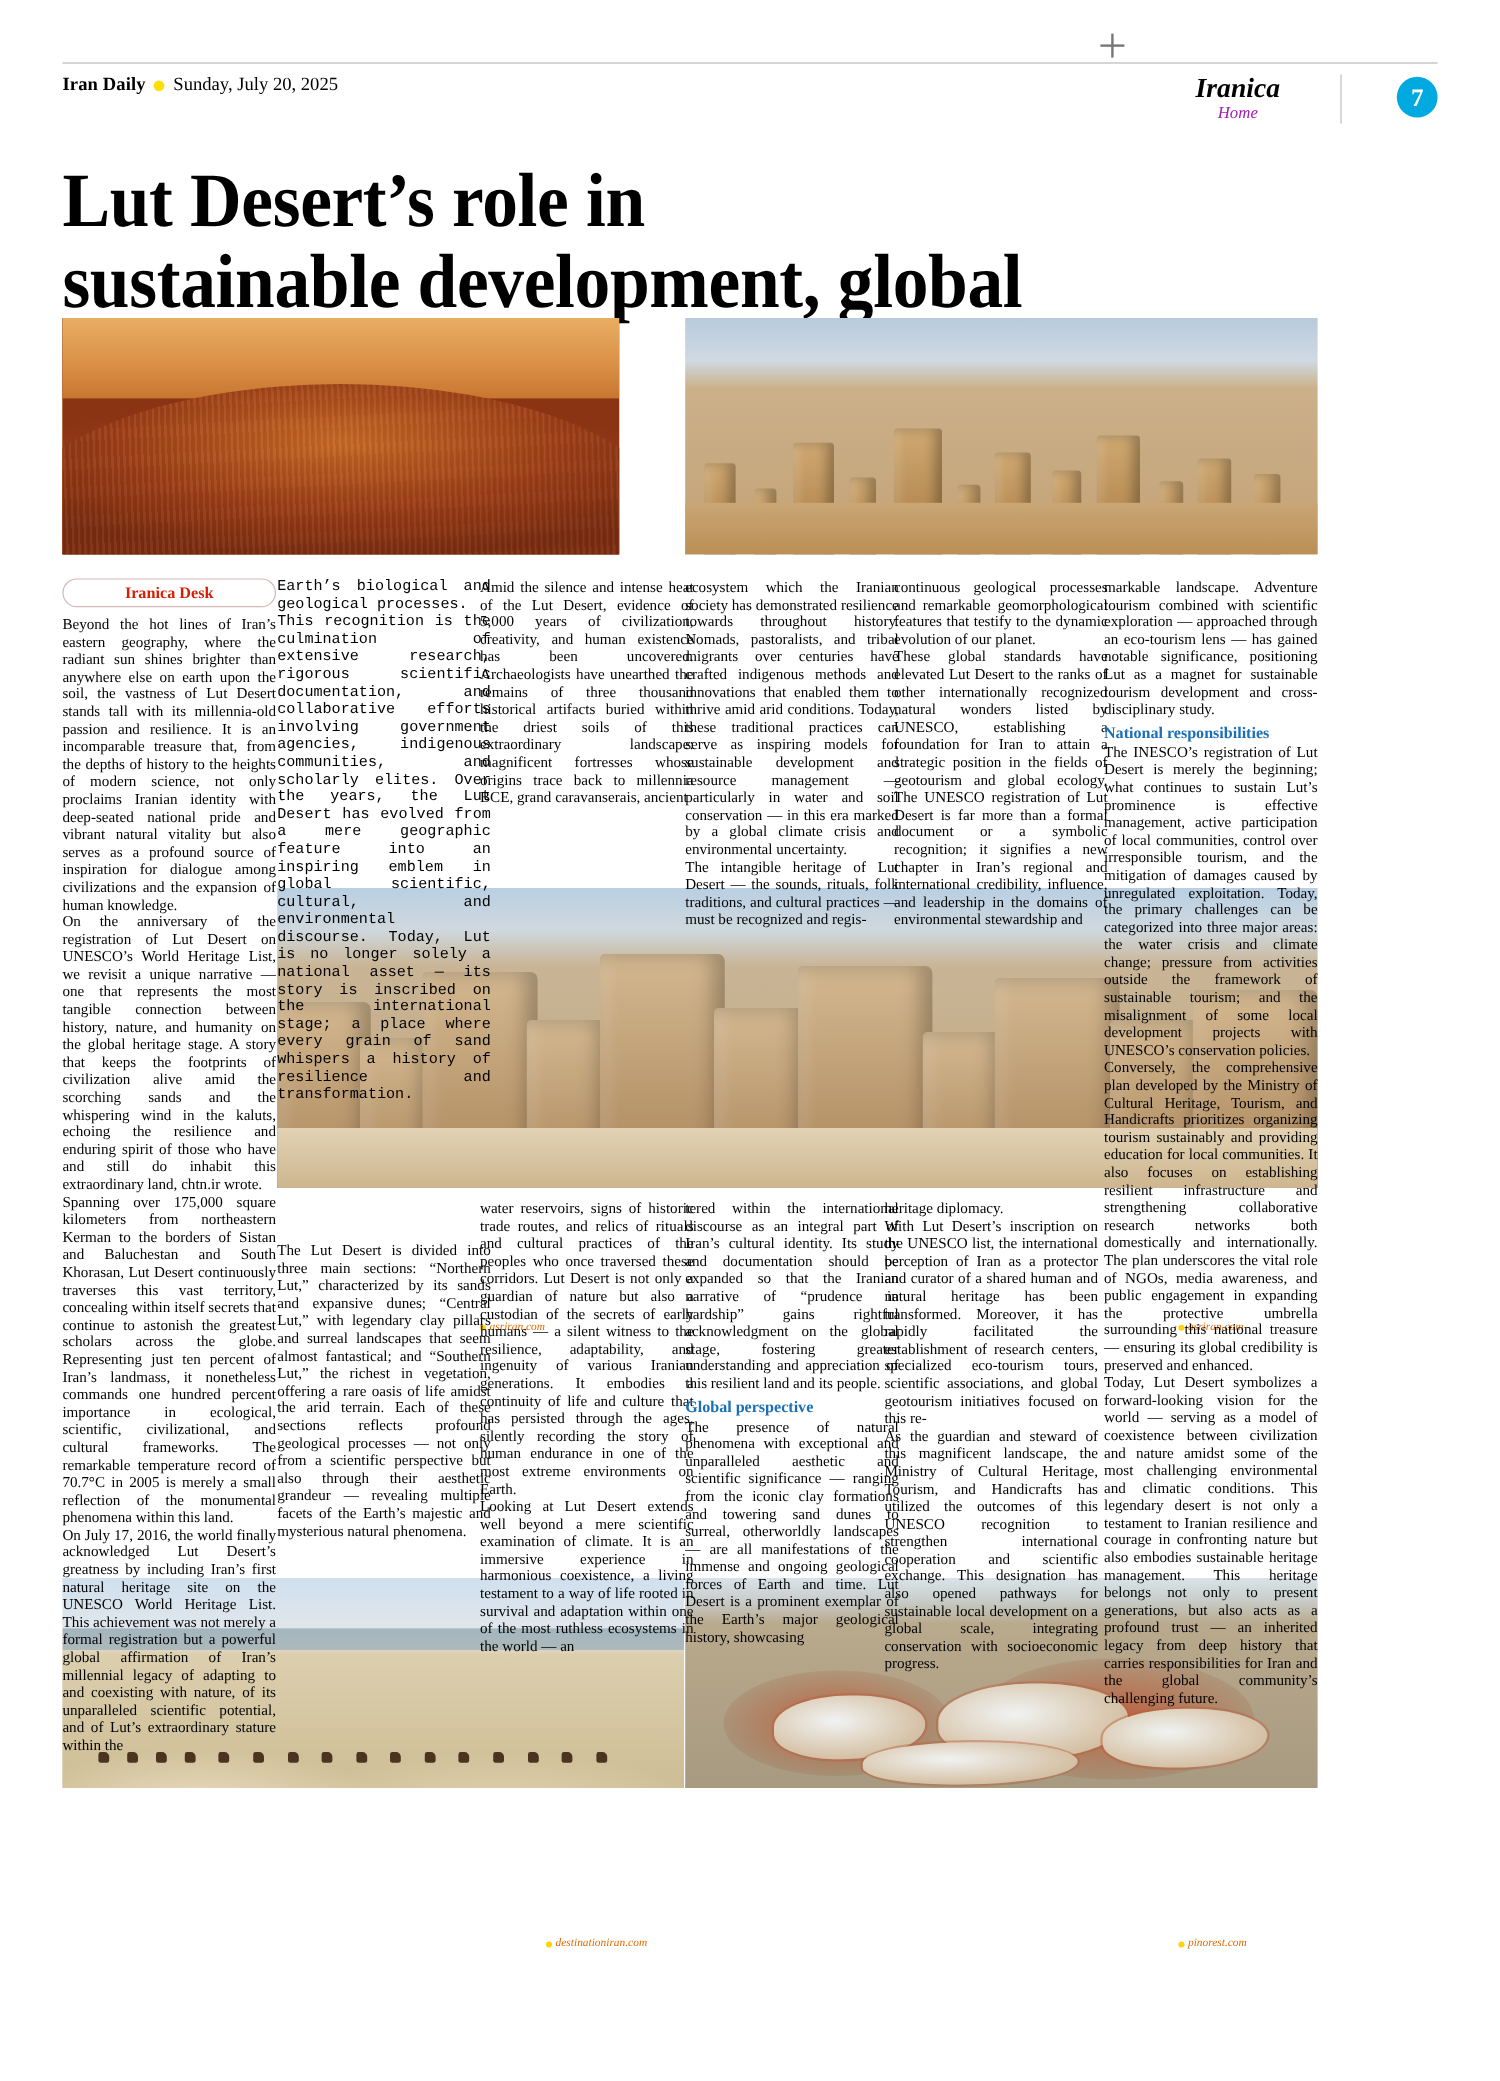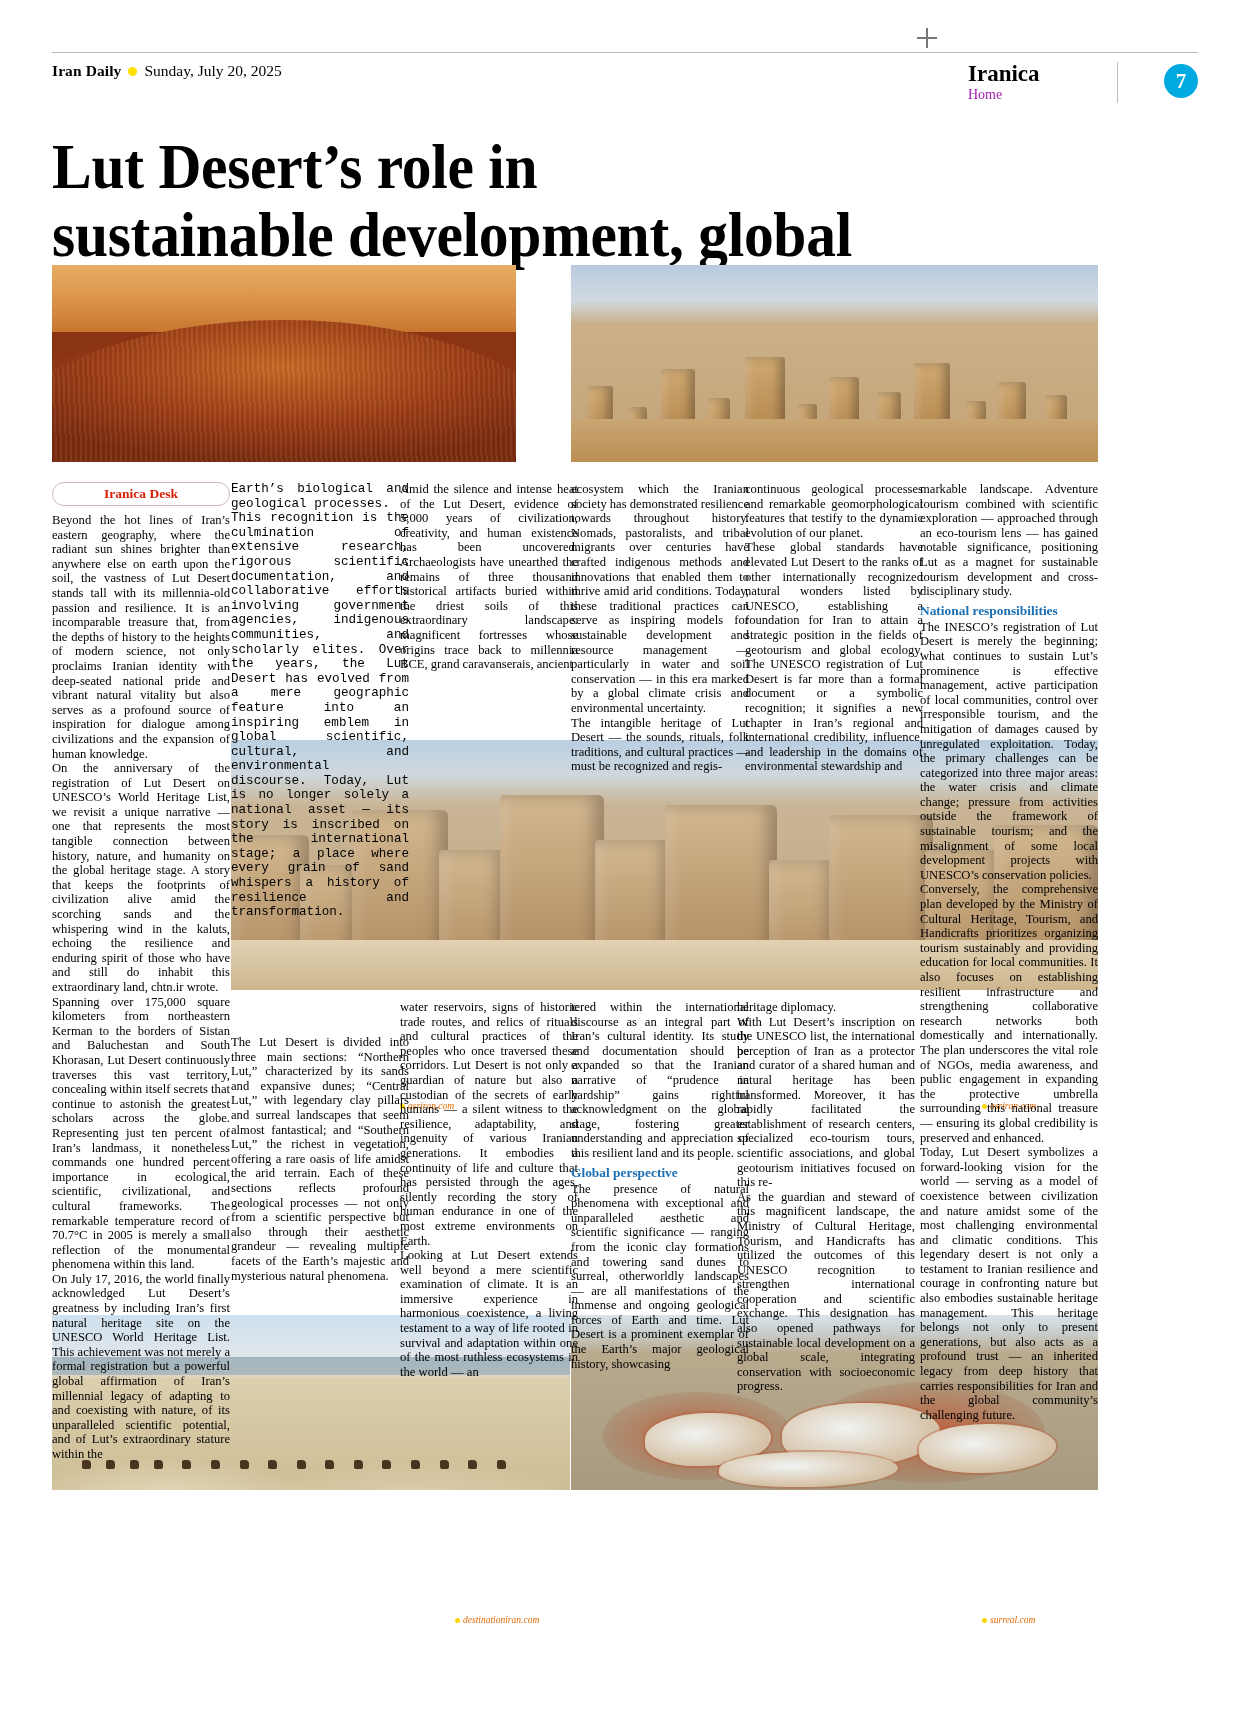--- a/index.html
+++ b/index.html
@@ -18,21 +18,21 @@
 
   
   .masthead { position:absolute; left:52px; top:52px; width:1146px; }
   .mast-rule { border-top:1.3px solid #b9b9b9; width:100%; }
   .mast-row { display:flex; align-items:flex-start; justify-content:space-between; padding-top:9px; }
   .mast-left { display:flex; align-items:center; gap:7px; font-size:15.5px; }
   .brand { font-weight:bold; letter-spacing:.1px; }
   .dot-yellow { width:9px; height:9px; border-radius:50%; background:#ffde00; display:inline-block; }
   .mast-date { font-size:15.5px; }
   .mast-right { display:flex; align-items:flex-start; gap:0; }
-  .section-block { text-align:left; padding-right:22px; border-right:1.2px solid #bdbdbd; min-width:150px; }
+  .section-block { text-align:center; padding-right:22px; border-right:1.2px solid #bdbdbd; min-width:150px;font-style:italic; }
   .section-name { font-size:23px; font-weight:bold; line-height:1.05; }
   .section-sub { font-size:14px; color:#a21caf; margin-top:1px; }
   .page-badge {
     width:34px; height:34px; border-radius:50%; background:#00a9e0;
     color:#fff; font-weight:bold; font-size:21px;
     display:flex; align-items:center; justify-content:center;
     margin-left:46px; margin-top:2px;
   }
 
   
@@ -232,21 +232,21 @@
   <div class="photo img-salt" style="left:571px; top:1315px; width:527px; height:175px;">
     <div class="rust" style="left:6%;  top:44%; width:36%; height:50%;"></div>
     <div class="rust" style="left:46%; top:38%; width:44%; height:58%;"></div>
     <div class="pool" style="left:14%; top:56%; width:24%; height:30%;"></div>
     <div class="pool" style="left:40%; top:50%; width:30%; height:36%;"></div>
     <div class="pool" style="left:66%; top:62%; width:26%; height:28%;"></div>
     <div class="pool" style="left:28%; top:78%; width:34%; height:20%;"></div>
   </div>
   <div class="credit" style="left:982px; top:1490px;">
     <span class="cdot"></span>
-    <span>surreal.com</span>
+    <span>pinorest.com</span>
   </div>
 
   <div class="col" style="left:52px; top:482px; height:815px;">
     <div class="desk-pill">
       <span>Iranica Desk</span>
     </div>
     <p>Beyond the hot lines of Iran’s eastern geography, where the radiant sun shines brighter than anywhere else on earth upon the soil, the vastness of Lut Desert stands tall with its millennia-old passion and resilience. It is an incomparable treasure that, from the depths of history to the heights of modern science, not only proclaims Iranian identity with deep-seated national pride and vibrant natural vitality but also serves as a profound source of inspiration for dialogue among civilizations and the expansion of human knowledge.</p>
     <p>On the anniversary of the registration of Lut Desert on UNESCO’s World Heritage List, we revisit a unique narrative — one that represents the most tangible connection between history, nature, and humanity on the global heritage stage. A story that keeps the footprints of civilization alive amid the scorching sands and the whispering wind in the kaluts, echoing the resilience and enduring spirit of those who have and still do inhabit this extraordinary land, chtn.ir wrote.</p>
     <p>Spanning over 175,000 square kilometers from northeastern Kerman to the borders of Sistan and Baluchestan and South Khorasan, Lut Desert continuously traverses this vast territory, concealing within itself secrets that continue to astonish the greatest scholars across the globe. Representing just ten percent of Iran’s landmass, it nonetheless commands one hundred percent importance in ecological, scientific, civilizational, and cultural frameworks. The remarkable temperature record of 70.7°C in 2005 is merely a small reflection of the monumental phenomena within this land.</p>
     <p>On July 17, 2016, the world finally acknowledged Lut Desert’s greatness by including Iran’s first natural heritage site on the UNESCO World Heritage List. This achievement was not merely a formal registration but a powerful global affirmation of Iran’s millennial legacy of adapting to and coexisting with nature, of its unparalleled scientific potential, and of Lut’s extraordinary stature within the</p>

